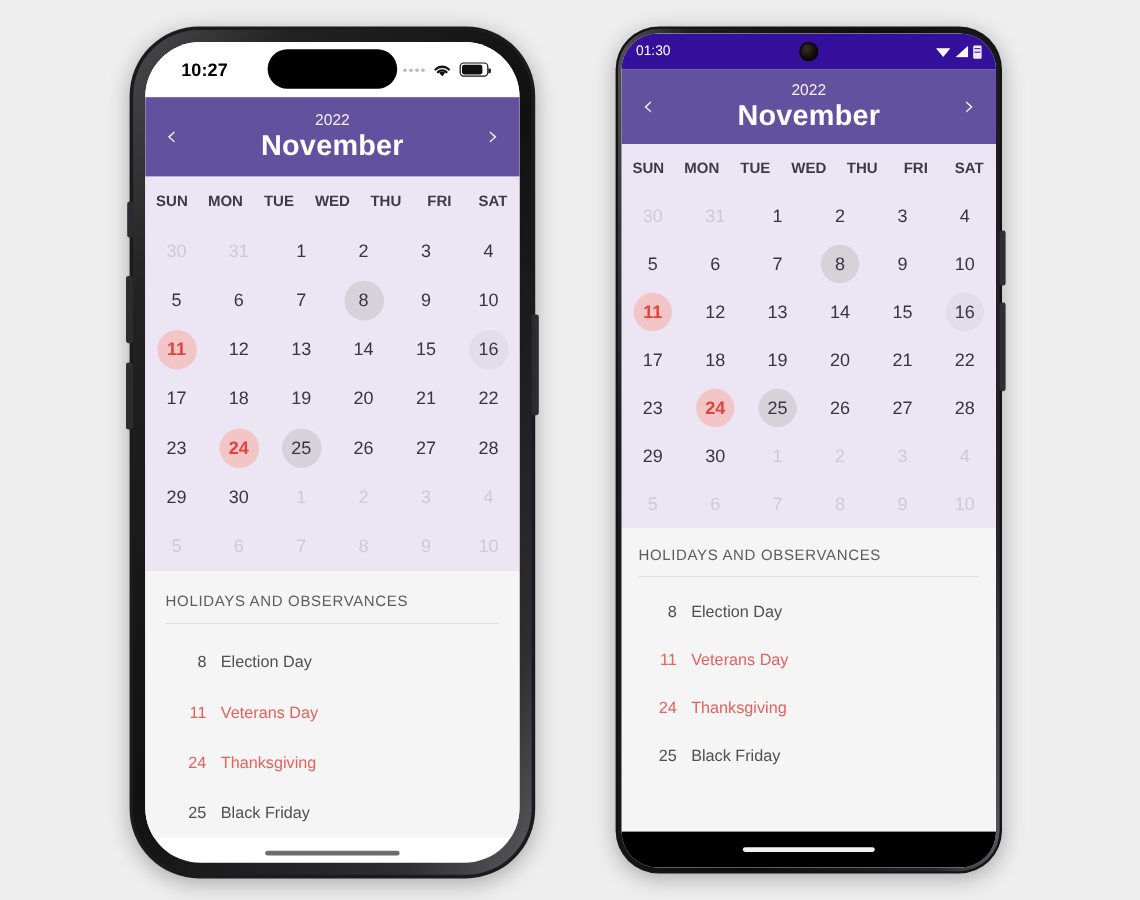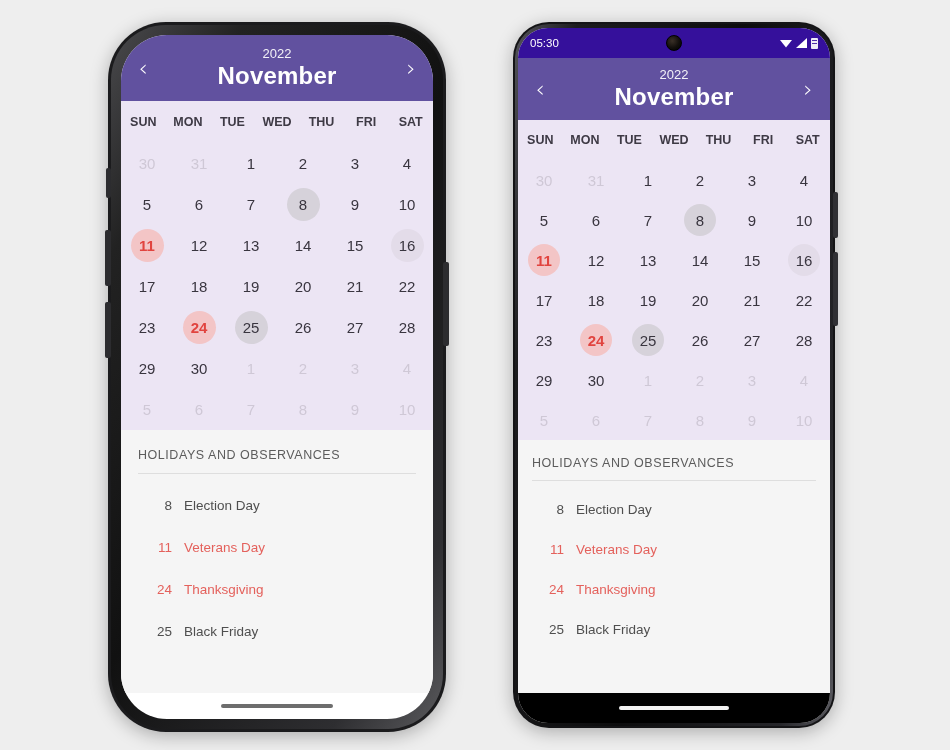--- a/index.html
+++ b/index.html
@@ -150,20 +150,40 @@
 <div class="stage">
 
   <div class="iphone">
     <div class="ip-btn ip-silent"></div>
     <div class="ip-btn ip-volup"></div>
     <div class="ip-btn ip-voldn"></div>
     <div class="ip-btn ip-power"></div>
 
     <div class="iphone-screen">
 
+      <div class="ip-statusbar">
+        <div class="ip-time">10:27</div>
+        <div class="ip-notch"></div>
+        <div class="ip-status-right">
+          <span class="dots">
+              <i></i>
+              <i></i>
+              <i></i>
+              <i></i>
+            </span>
+          <svg width="17" height="13" viewBox="0 0 17 13">
+            <path d="M8.5 11.6 L5.9 8.6 a4 4 0 0 1 5.2 0 Z" fill="#111"></path>
+            <path d="M2.9 5.9 a8 8 0 0 1 11.2 0" stroke="#111" stroke-width="1.9" fill="none" stroke-linecap="round"></path>
+            <path d="M4.9 8.1 a5.1 5.1 0 0 1 7.2 0" stroke="#111" stroke-width="1.8" fill="none" stroke-linecap="round"></path>
+          </svg>
+          <span class="battery">
+              <b></b>
+            </span>
+        </div>
+      </div>
 
       <div class="cal-header" style="background:#61519f; height:66px;">
         <div class="arrow">‹</div>
         <div class="titles">
           <div class="cal-year">2022</div>
           <div class="cal-month">November</div>
         </div>
         <div class="arrow">›</div>
       </div>
 
@@ -336,21 +356,21 @@
     </div>
   </div>
 
   <div class="android">
     <div class="ad-power"></div>
     <div class="ad-vol"></div>
 
     <div class="android-screen">
 
       <div class="ad-statusbar" style="background:#35109b;">
-        <div class="ad-time">05:30</div>
+        <div class="ad-time">01:30</div>
         <div class="ad-punch"></div>
         <div class="ad-status-right">
           <span class="ad-wifi"></span>
           <span class="ad-sig"></span>
           <span class="ad-bat"></span>
         </div>
       </div>
 
       <div class="cal-header" style="background:#61519f; height:62px;">
         <div class="arrow">‹</div>

